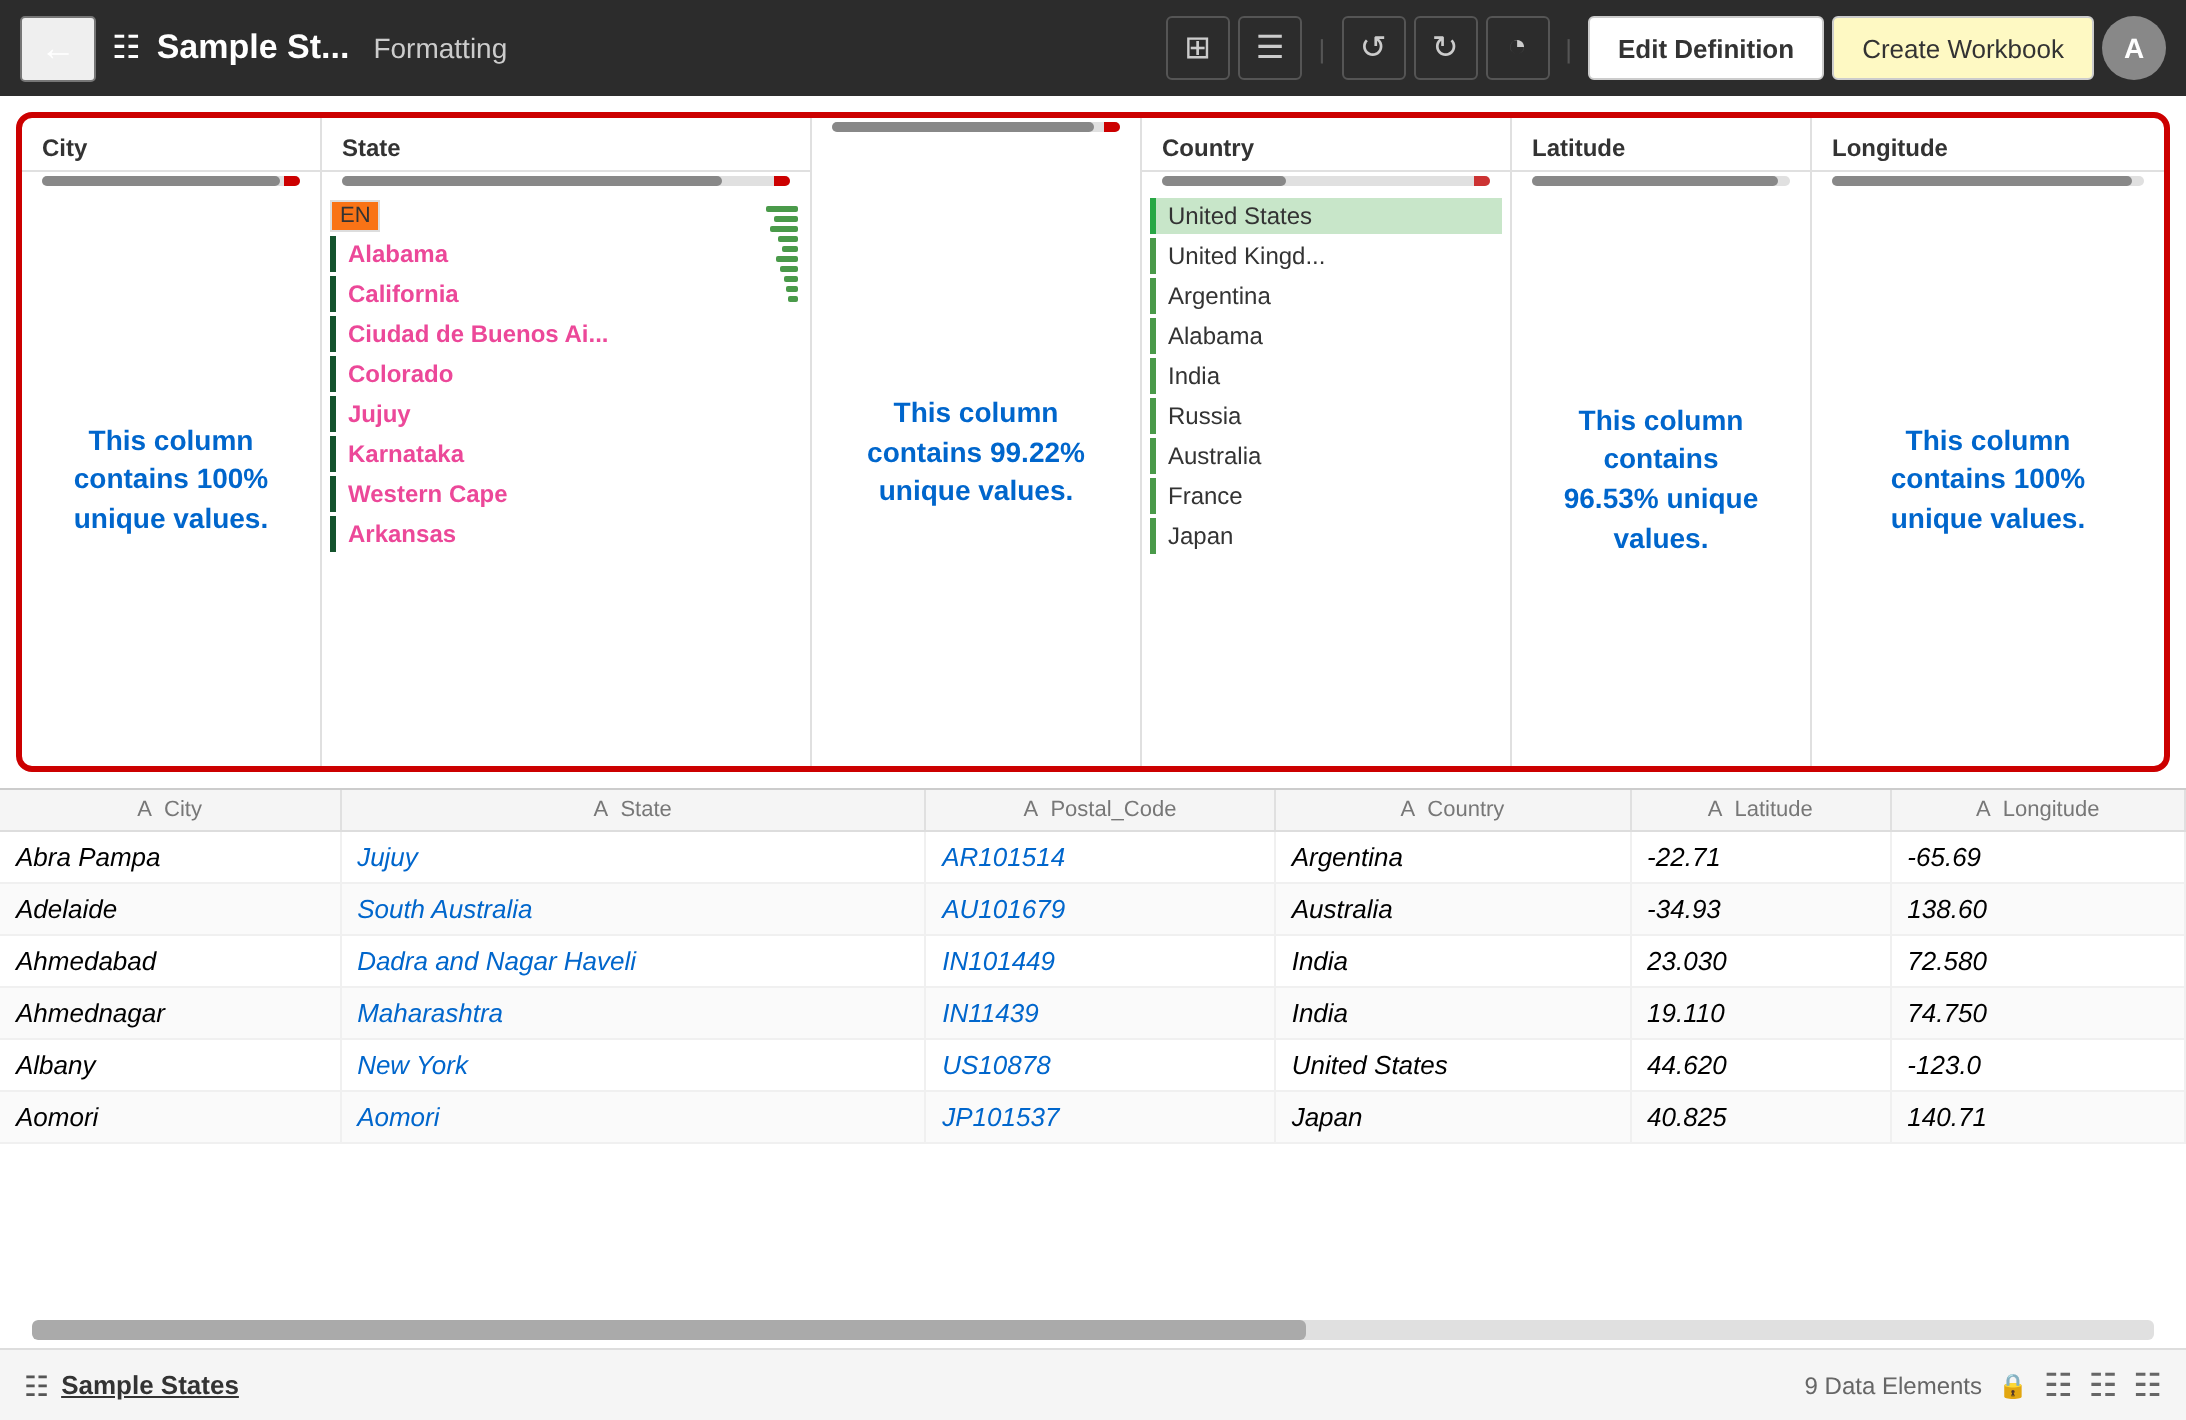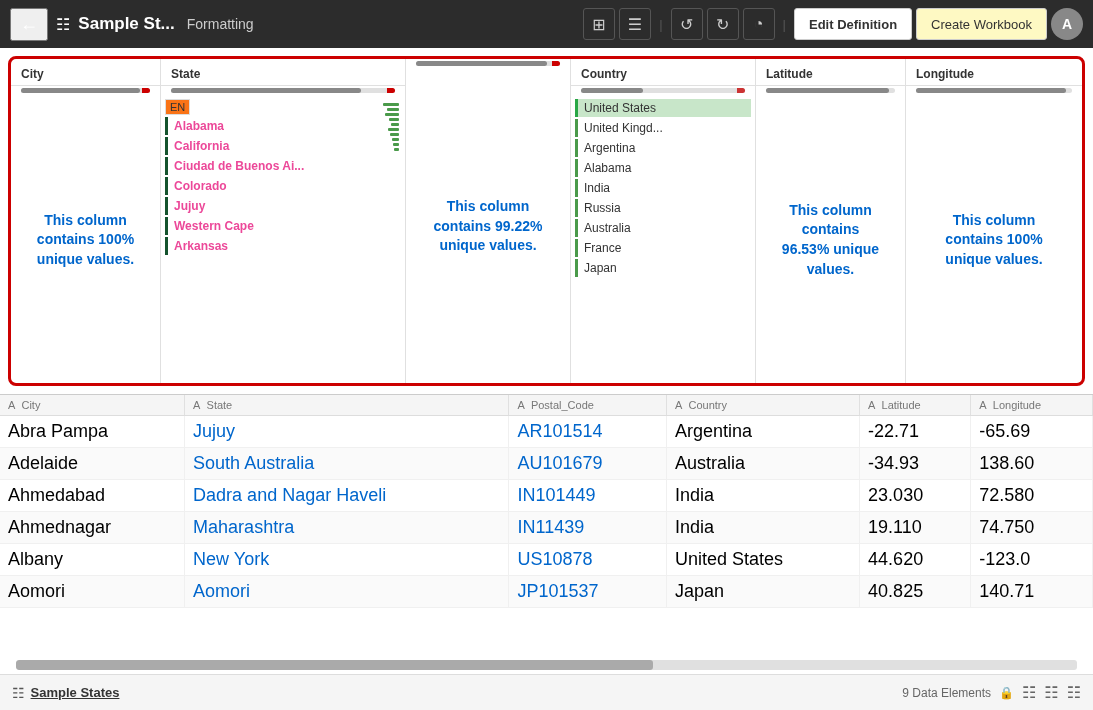--- a/index.html
+++ b/index.html
@@ -209,41 +209,42 @@
       width: 100%;
       border-collapse: collapse;
     }
 
     .data-table thead tr {
       background: #f5f5f5;
     }
 
     .data-table thead th {
       padding: 4px 8px;
-      text-align: left;
+      text-align: center;
       font-size: 11px;
       color: #777;
       border-bottom: 1px solid #ddd;
       border-right: 1px solid #e0e0e0;
       white-space: nowrap;
       font-weight: normal;
     }
 
     .data-table tbody tr {
       border-bottom: 1px solid #f0f0f0;
     }
 
     .data-table tbody tr:nth-child(even) {
       background: #fafafa;
     }
 
     .data-table tbody td {
       padding: 5px 8px;
-      font-size: 18px;
+      font-size: 13px;
       border-right: 1px solid #f0f0f0;
+      font-style: italic;
     }
 
     .td-link { color: #0066cc; }
 
     
     .bottom-bar {
       height: 36px;
       background: #f5f5f5;
       border-top: 1px solid #ddd;
       display: flex;
@@ -351,20 +352,21 @@
       </div>
       <div style="display:flex; flex:1; overflow:hidden; position:relative; padding: 2px 4px;">
         <div style="flex:1; overflow:hidden;">
           <div class="en-tag">EN</div>
           <ul class="state-list">
             <li>Alabama</li>
             <li>California</li>
             <li>Ciudad de Buenos Ai...</li>
             <li>Colorado</li>
             <li>Jujuy</li>
+            <li>Karnataka</li>
             <li>Western Cape</li>
             <li>Arkansas</li>
           </ul>
         </div>
         <div style="width:22px; display:flex; flex-direction:column; gap:2px; padding:4px 2px; align-items:flex-end;">
           <div style="width:16px;height:3px;background:#4a9a4a;border-radius:1px;"></div>
           <div style="width:12px;height:3px;background:#4a9a4a;border-radius:1px;"></div>
           <div style="width:14px;height:3px;background:#4a9a4a;border-radius:1px;"></div>
           <div style="width:10px;height:3px;background:#4a9a4a;border-radius:1px;"></div>
           <div style="width:8px;height:3px;background:#4a9a4a;border-radius:1px;"></div>

